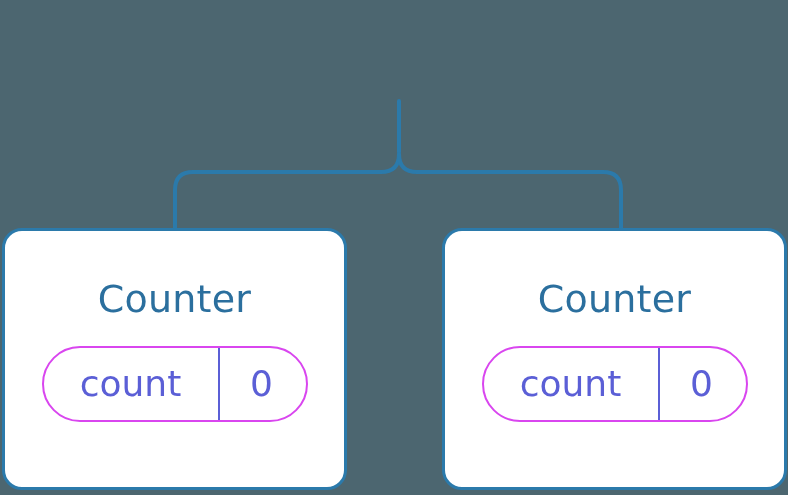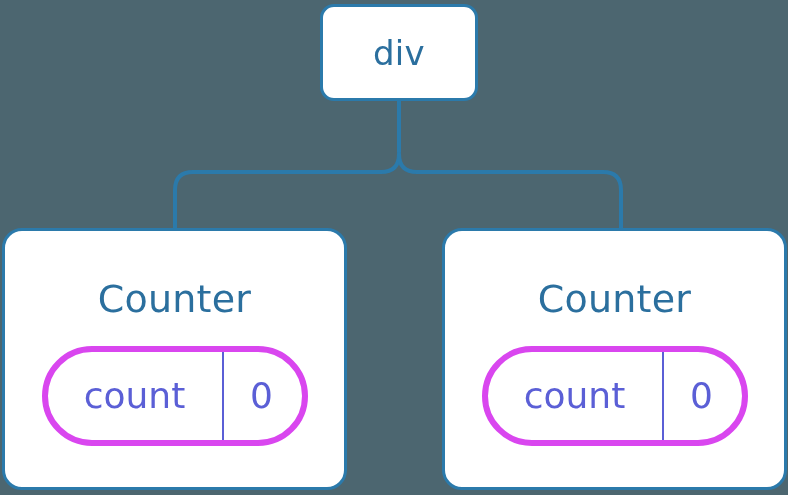--- a/index.html
+++ b/index.html
@@ -69,22 +69,22 @@
     color: #2b6f9e;
     line-height: 1;
     letter-spacing: 0.2px;
   }
 
   
   .state-pill {
     margin-top: 28px;
     position: relative;
     width: 266px;
-    height: 100px;
-    border: 6px solid #d946ef;
+    height: 76px;
+    border: 2px solid #d946ef;
     border-radius: 50px;
     box-sizing: border-box;
     display: flex;
     align-items: stretch;
     background: #ffffff;
   }
   .state-key, .state-val {
     display: flex;
     align-items: center;
     justify-content: center;
@@ -113,23 +113,20 @@
 <div id="stage">
 
   <svg id="connector-layer" viewBox="0 0 788 495">
     <g fill="none" stroke="#2b7aab" stroke-width="4" stroke-linecap="round">
       <path d="M399 101 L399 152"></path>
       <path d="M175 228 L175 190 Q175 172 193 172 L381 172 Q399 172 399 154"></path>
       <path d="M621 228 L621 190 Q621 172 603 172 L417 172 Q399 172 399 154"></path>
     </g>
   </svg>
 
-  <div class="node-box node-root">
-    <span class="node-root-label">div</span>
-  </div>
 
   <div class="node-box node-child node-child-left">
     <span class="node-child-title">Counter</span>
     <div class="state-pill">
       <span class="state-key">count</span>
       <span class="state-divider"></span>
       <span class="state-val">0</span>
     </div>
   </div>
 

